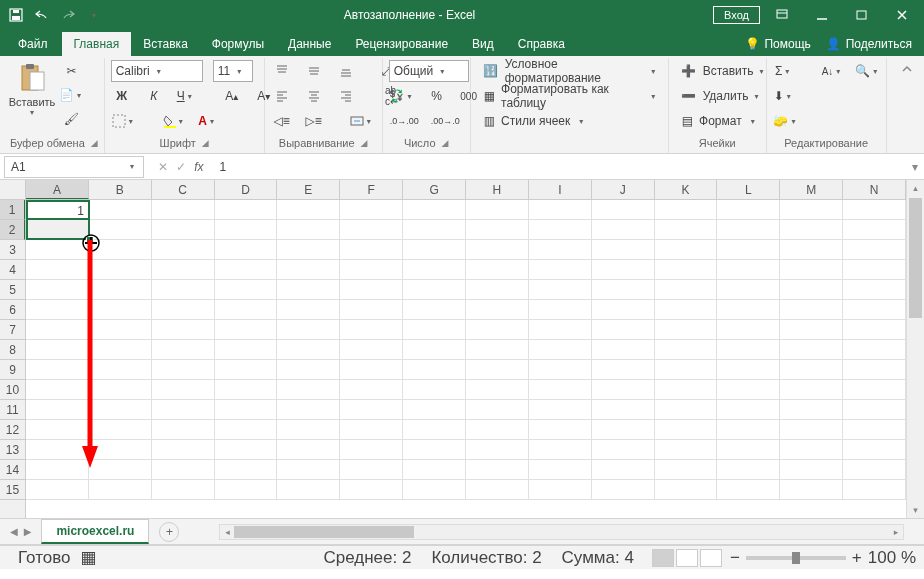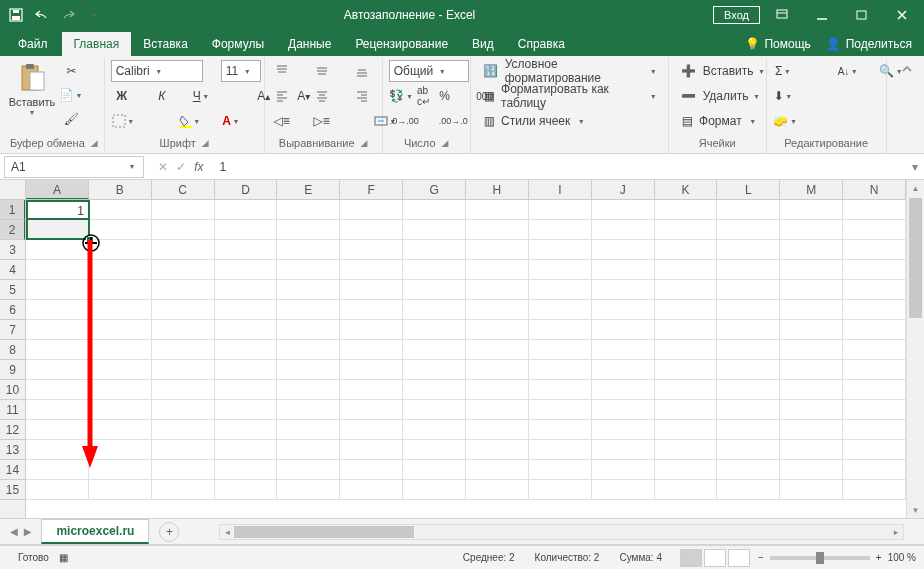--- a/index.html
+++ b/index.html
@@ -23,21 +23,21 @@
 .tabs .rtab { padding: 5px 8px; color: #fff; font-size: 12px; cursor: pointer; display: flex; align-items: center; gap: 4px; }
 
 
 .ribbon { height: 98px; background: #f3f3f3; border-bottom: 1px solid #d4d4d4; display: flex; padding: 2px 4px 0 4px; }
 .group { display: flex; flex-direction: column; padding: 2px 6px; border-right: 1px solid #e0e0e0; }
 .group:last-child { border-right: none; }
 .group .body { flex: 1; display: flex; align-items: flex-start; gap: 4px; }
 .group .label { font-size: 11px; color: #666; text-align: center; padding: 2px 0; display: flex; justify-content: center; align-items: center; gap: 6px; }
 .group .label .dlg { font-size: 9px; color: #888; cursor: pointer; }
 .col { display: flex; flex-direction: column; gap: 2px; }
-.row { display: flex; gap: 18px; align-items: center; }
+.row { display: flex; gap: 10px; align-items: center; }
 .rbtn { min-width: 22px; height: 22px; display: flex; align-items: center; justify-content: center; cursor: pointer; border: 1px solid transparent; }
 .rbtn.wide { padding: 0 6px; }
 .dd { width: 10px; font-size: 8px; color: #666; display: inline-flex; align-items: center; justify-content: center; }
 .combo { height: 22px; border: 1px solid #ababab; background: #fff; display: flex; align-items: center; padding: 0 4px; gap: 4px; }
 .combo .val { font-size: 12px; }
 
 
 .paste-btn { width: 44px; height: 66px; display: flex; flex-direction: column; align-items: center; justify-content: flex-start; cursor: pointer; padding-top: 2px; }
 .paste-btn .icon { width: 32px; height: 32px; }
 .paste-btn .lbl { font-size: 11px; margin-top: 2px; }
@@ -72,21 +72,21 @@
 
 .sheetbar { height: 26px; display: flex; align-items: center; border-bottom: 1px solid #d4d4d4; background: #f3f3f3; }
 .sheetnav { display: flex; gap: 6px; padding: 0 10px; color: #888; font-size: 10px; }
 .sheettab { padding: 4px 14px; background: #fff; border: 1px solid #ccc; border-bottom: 2px solid #217346; font-weight: bold; color: #217346; font-size: 12px; cursor: pointer; }
 .addsheet { width: 20px; height: 20px; border: 1px solid #ccc; border-radius: 50%; margin-left: 10px; text-align: center; line-height: 18px; cursor: pointer; color: #666; }
 .hscroll { flex: 1; margin: 0 20px 0 40px; height: 16px; background: #f0f0f0; border: 1px solid #ddd; position: relative; }
 .hscroll .thumb { position: absolute; top: 1px; bottom: 1px; left: 14px; width: 180px; background: #c8c8c8; }
 .hscroll .arr { position: absolute; top: 0; bottom: 0; width: 14px; text-align: center; font-size: 9px; color: #888; line-height: 14px; }
 
 
-.statusbar { height: 24px; background: #f3f3f3; display: flex; align-items: center; padding: 0 8px; font-size: 10px; border-top: 1px solid #d4d4d4; }
+.statusbar { height: 24px; background: #f3f3f3; display: flex; align-items: center; padding: 0 8px; font-size: 17px; border-top: 1px solid #d4d4d4; }
 .statusbar .sp { flex: 1; }
 .statusbar .stat { margin: 0 10px; }
 .viewbtns { display: flex; gap: 2px; margin: 0 8px; }
 .viewbtn { width: 22px; height: 18px; border: 1px solid #ccc; background: #fff; cursor: pointer; }
 .zoom { display: flex; align-items: center; gap: 6px; }
 .zoom .track { width: 100px; height: 4px; background: #ccc; position: relative; }
 .zoom .knob { position: absolute; width: 8px; height: 12px; background: #888; top: -4px; left: 46px; }
 
 svg { display: block; }
 </style>

